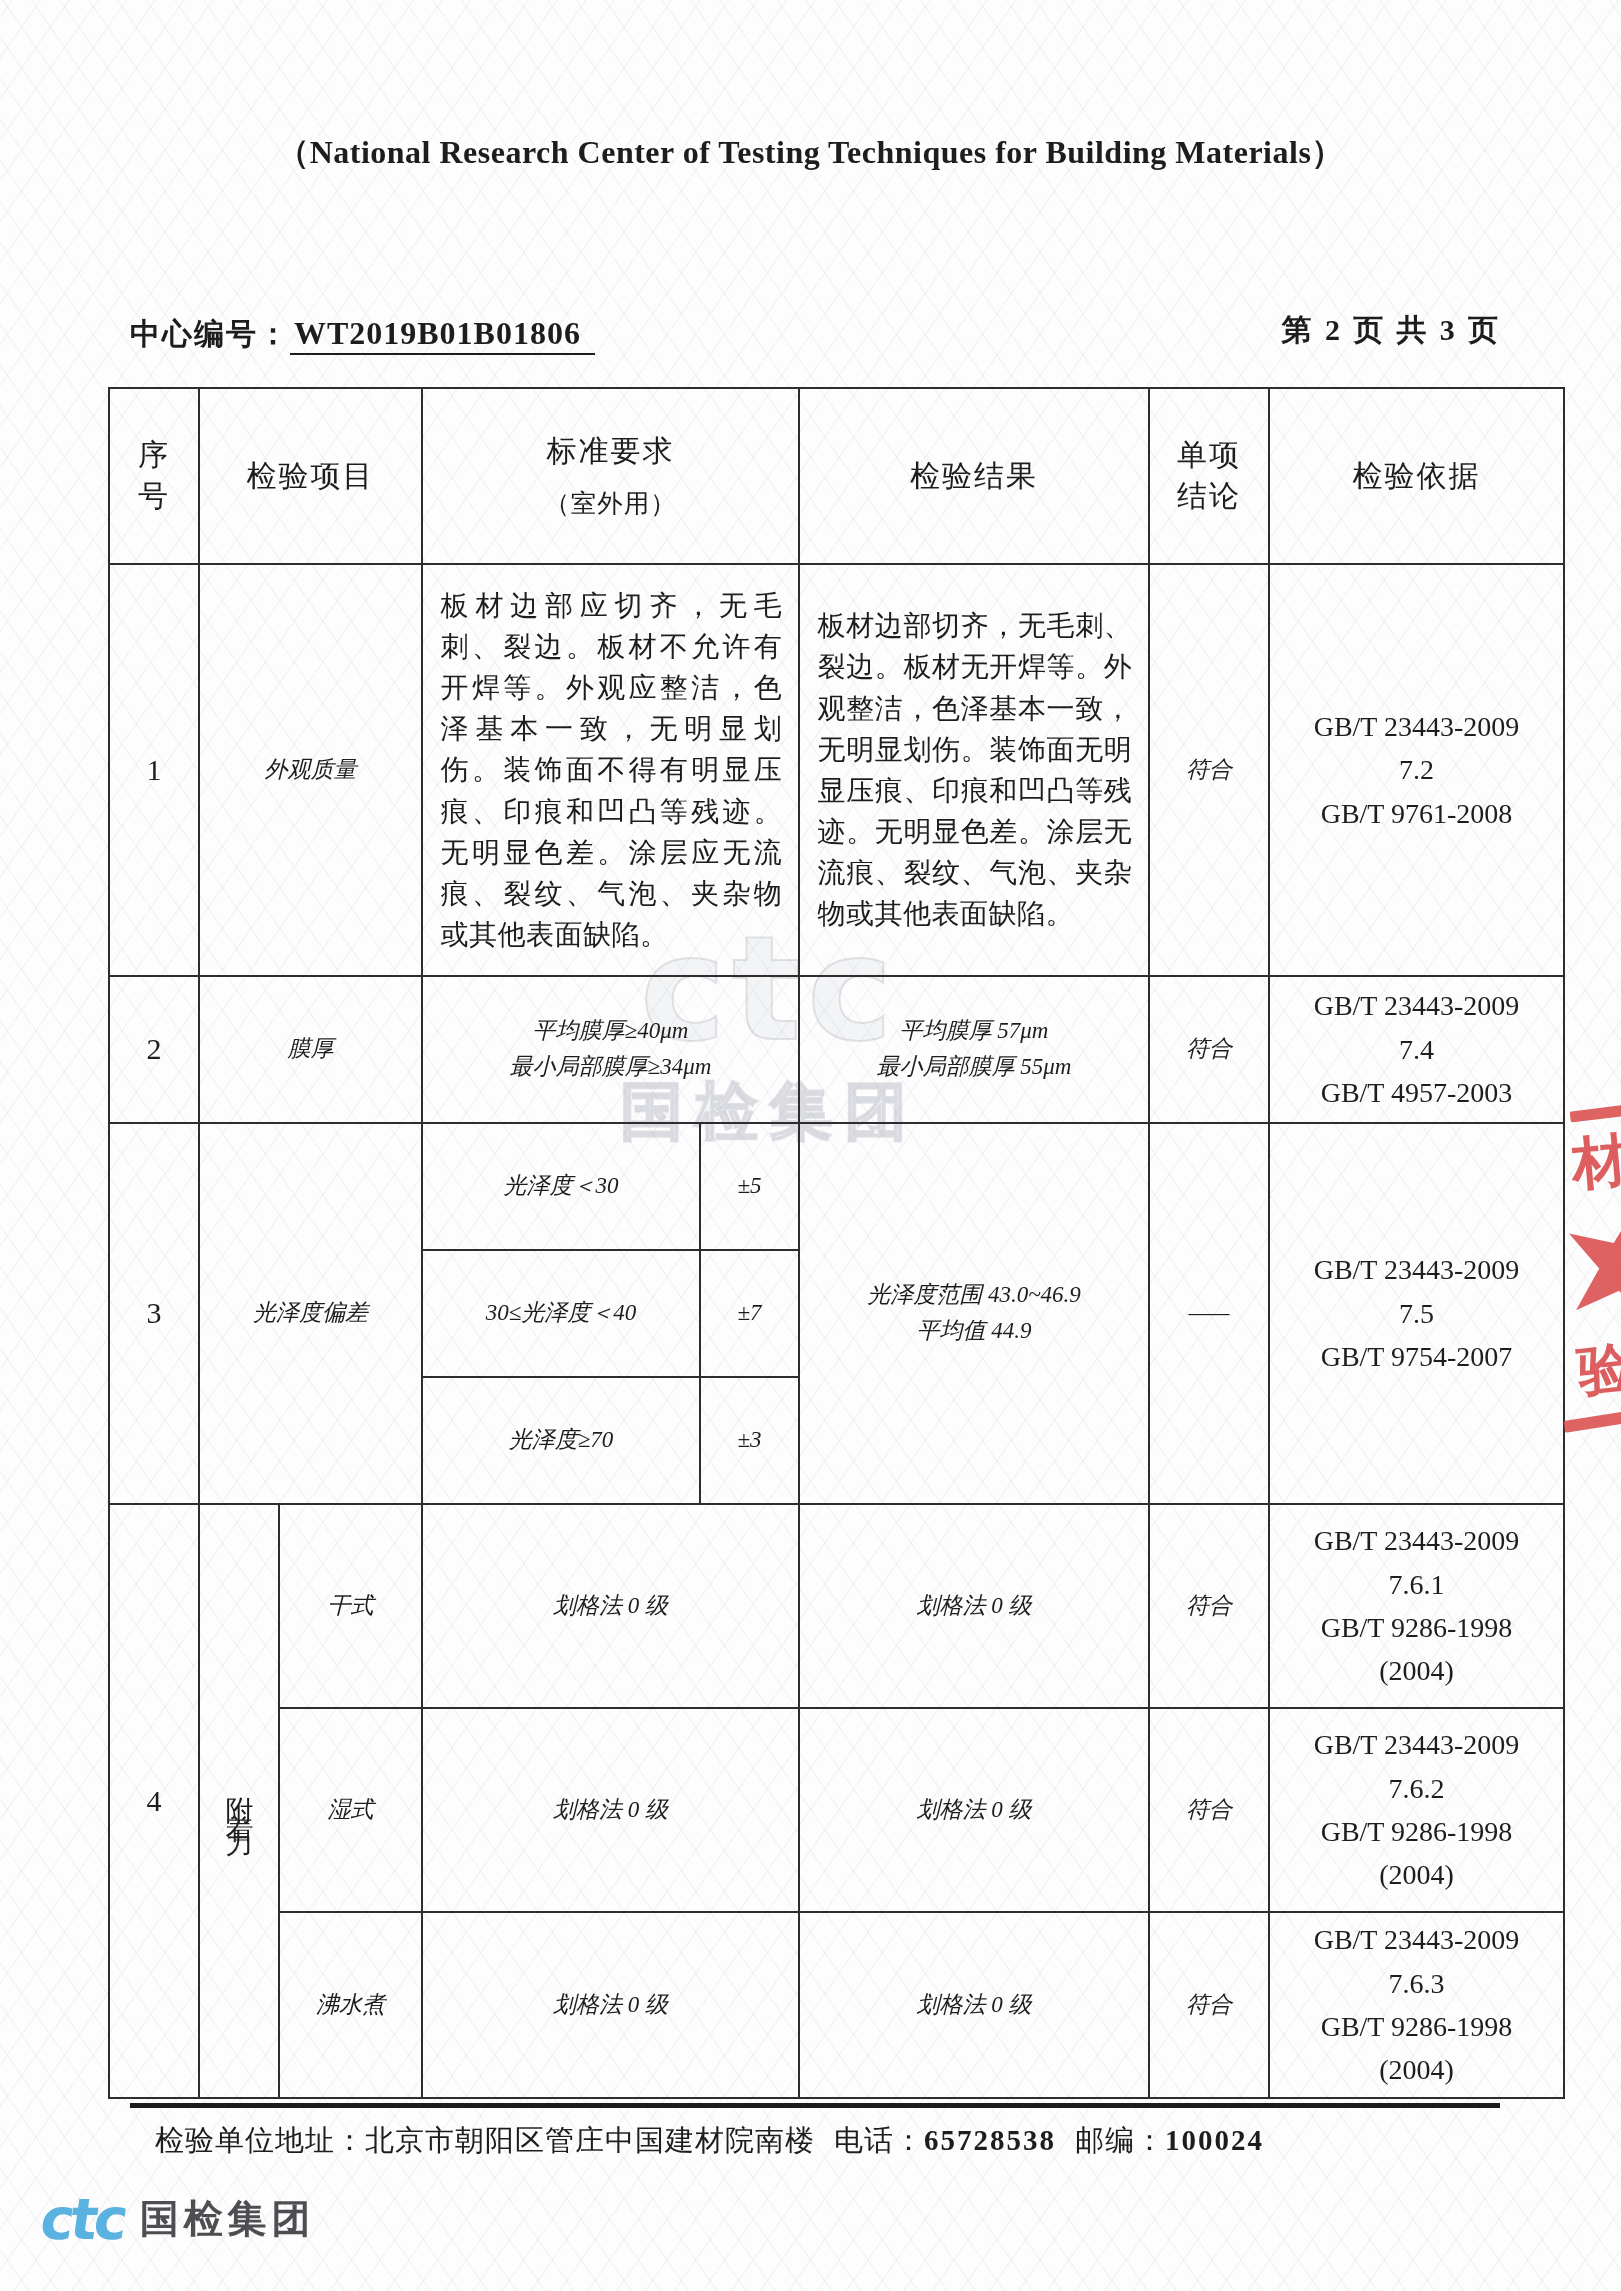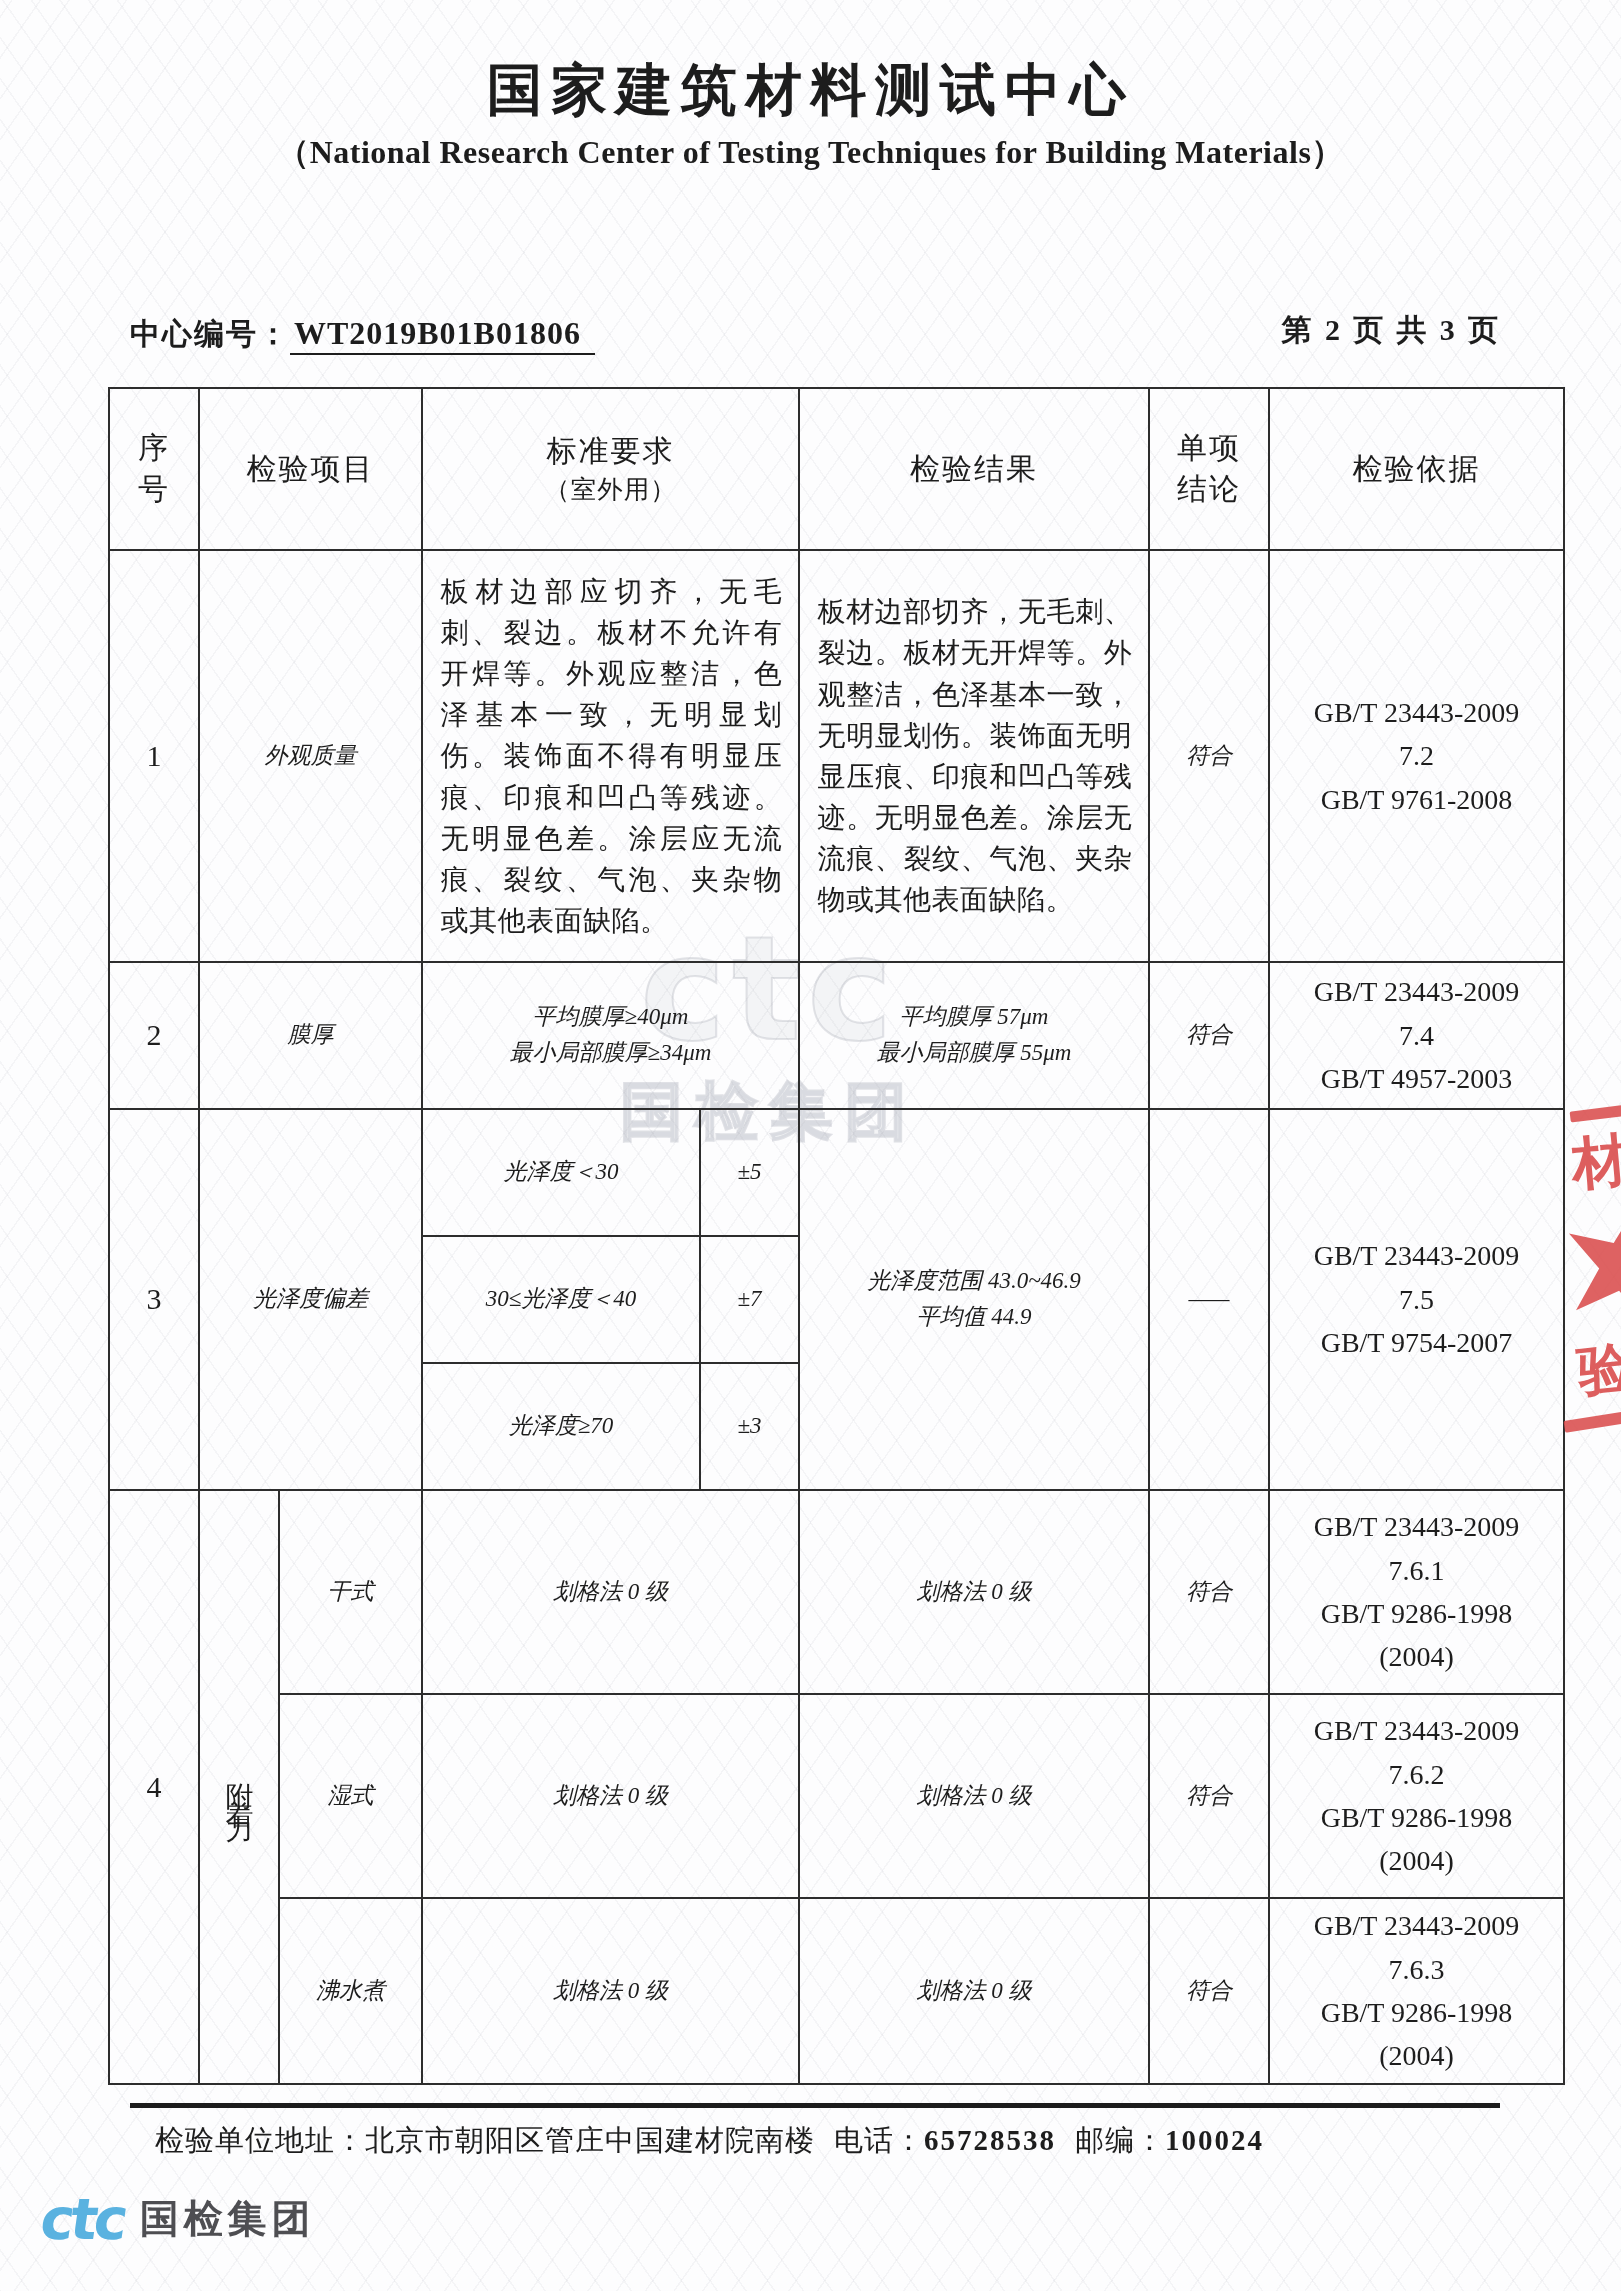--- a/index.html
+++ b/index.html
@@ -49,21 +49,21 @@
     position:absolute; top:387px; left:108px; z-index:1;
     width:1456px; border-collapse:collapse; table-layout:fixed;
     background:transparent;
   }
   table.report td, table.report th {
     border:2px solid #2d2d2d; vertical-align:middle;
     font-weight:normal; overflow:hidden;
   }
   table.report { border:2.9px solid #222; }
   th.hd { font-size:30px; letter-spacing:2px; white-space:pre-line; line-height:1.35; }
-  th.hd .note { display:block; font-size:25.5px; letter-spacing:1px; margin-top:2px; }
+  th.hd .note { display:block; font-size:25.5px; letter-spacing:1px; margin-top:16px; }
   td.center { text-align:center; white-space:pre-line; font-size:23px; line-height:1.6;font-style:italic; }
   td.no-cell { text-align:center; font-weight:bold; font-size:30px; font-family:"Liberation Serif",serif; }
   td.std-text {
     text-align:justify; font-size:28px; line-height:1.47;
     padding:7.8px 15.7px 7.8px 17.6px; letter-spacing:0.5px;
   }
   td.basis { text-align:center; font-size:28px; line-height:1.55; white-space:pre-line;margin-top:28px; }
   td.vert-item { text-align:center; }
   .vertical {
     writing-mode:vertical-lr; text-orientation:upright;
@@ -106,21 +106,20 @@
 <body>
 
 <div class="page">
   <div class="pattern"></div>
 
   <div class="abs watermark">
     <div class="wm-ctc">ctc</div>
     <div class="wm-text">国检集团</div>
   </div>
 
-  <div class="abs centered org-cn">国家建筑材料测试中心</div>
   <div class="abs centered org-en">（National Research Center of Testing Techniques for Building Materials）</div>
 
   <div class="abs center-no">
     <span class="lbl">中心编号：</span><span class="val">WT2019B01B01806</span>
   </div>
   <div class="abs page-info">第 2 页  共 3 页</div>
 
   <table class="report">
     <colgroup>
       <col style="width:90px">

